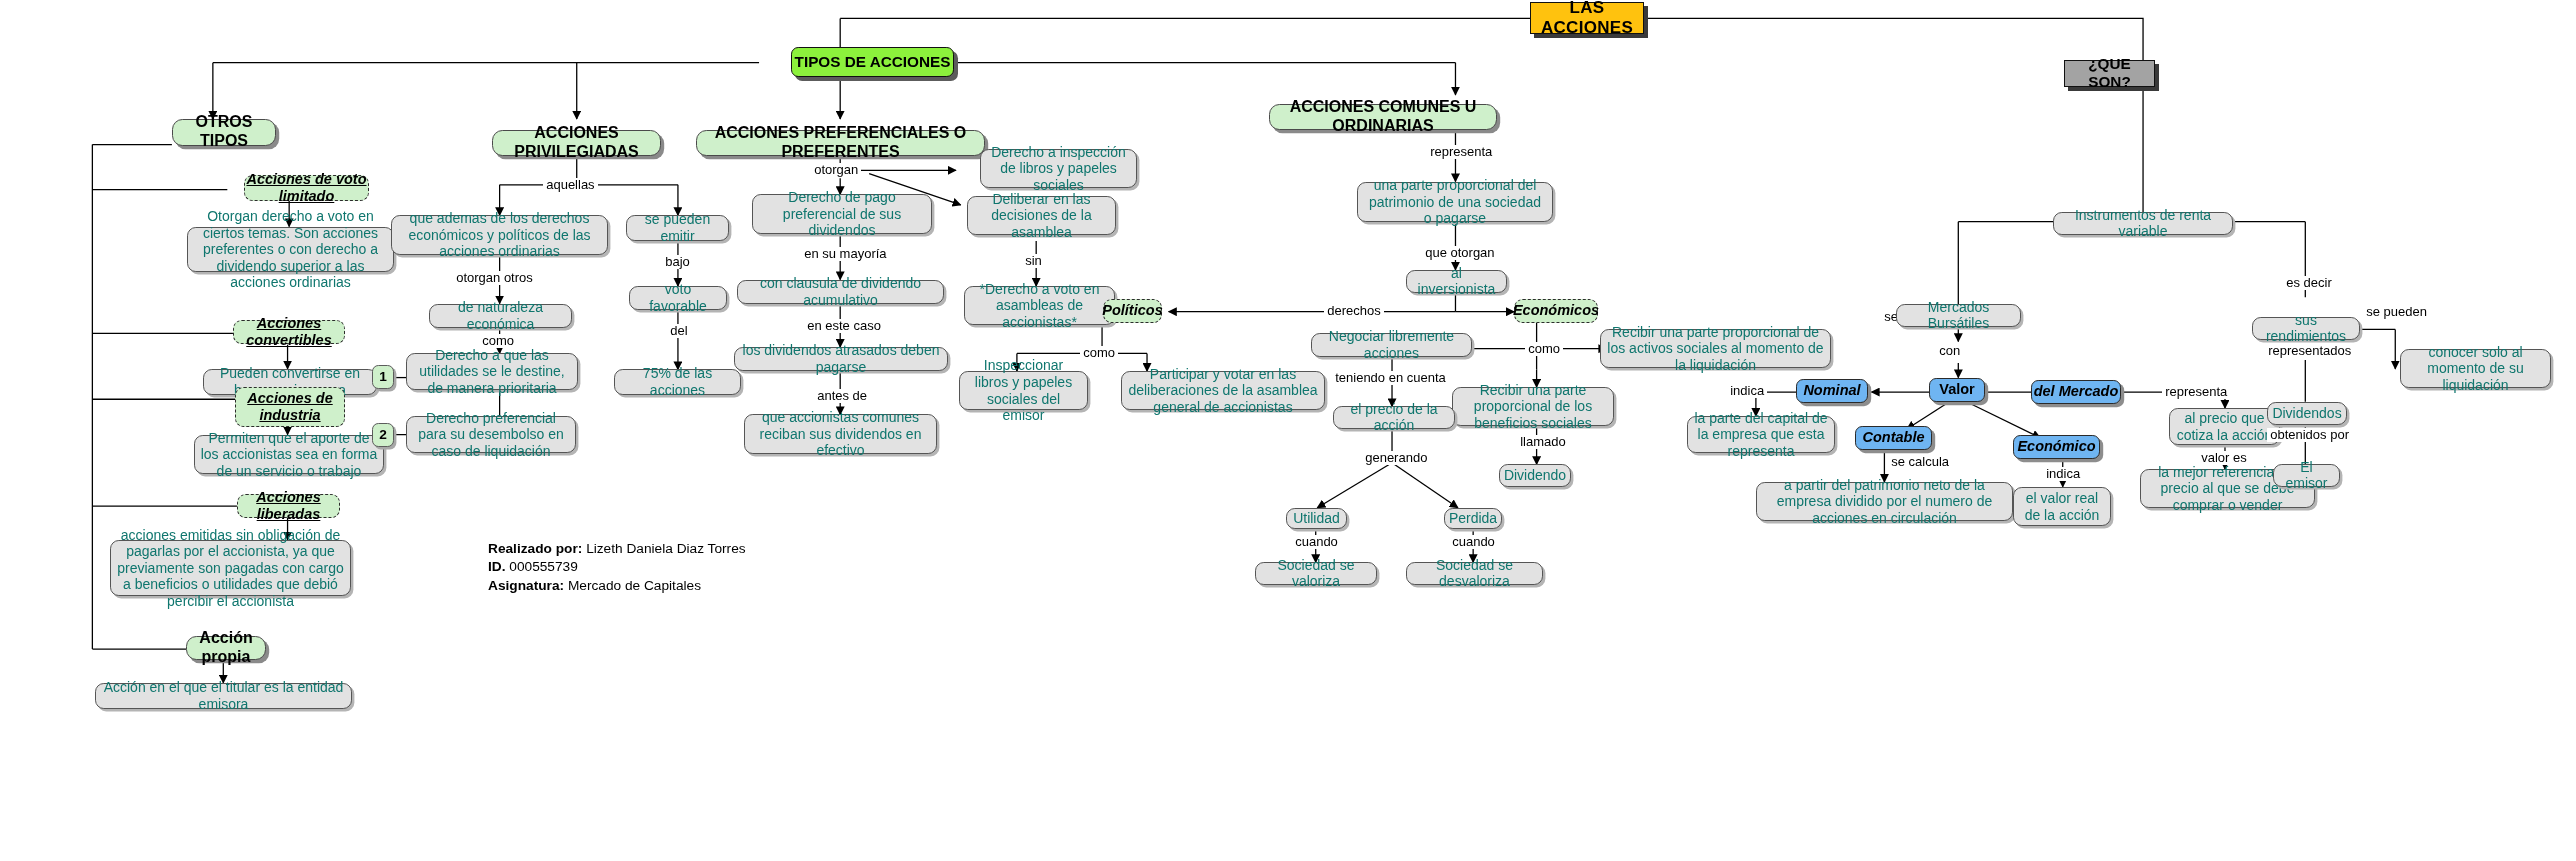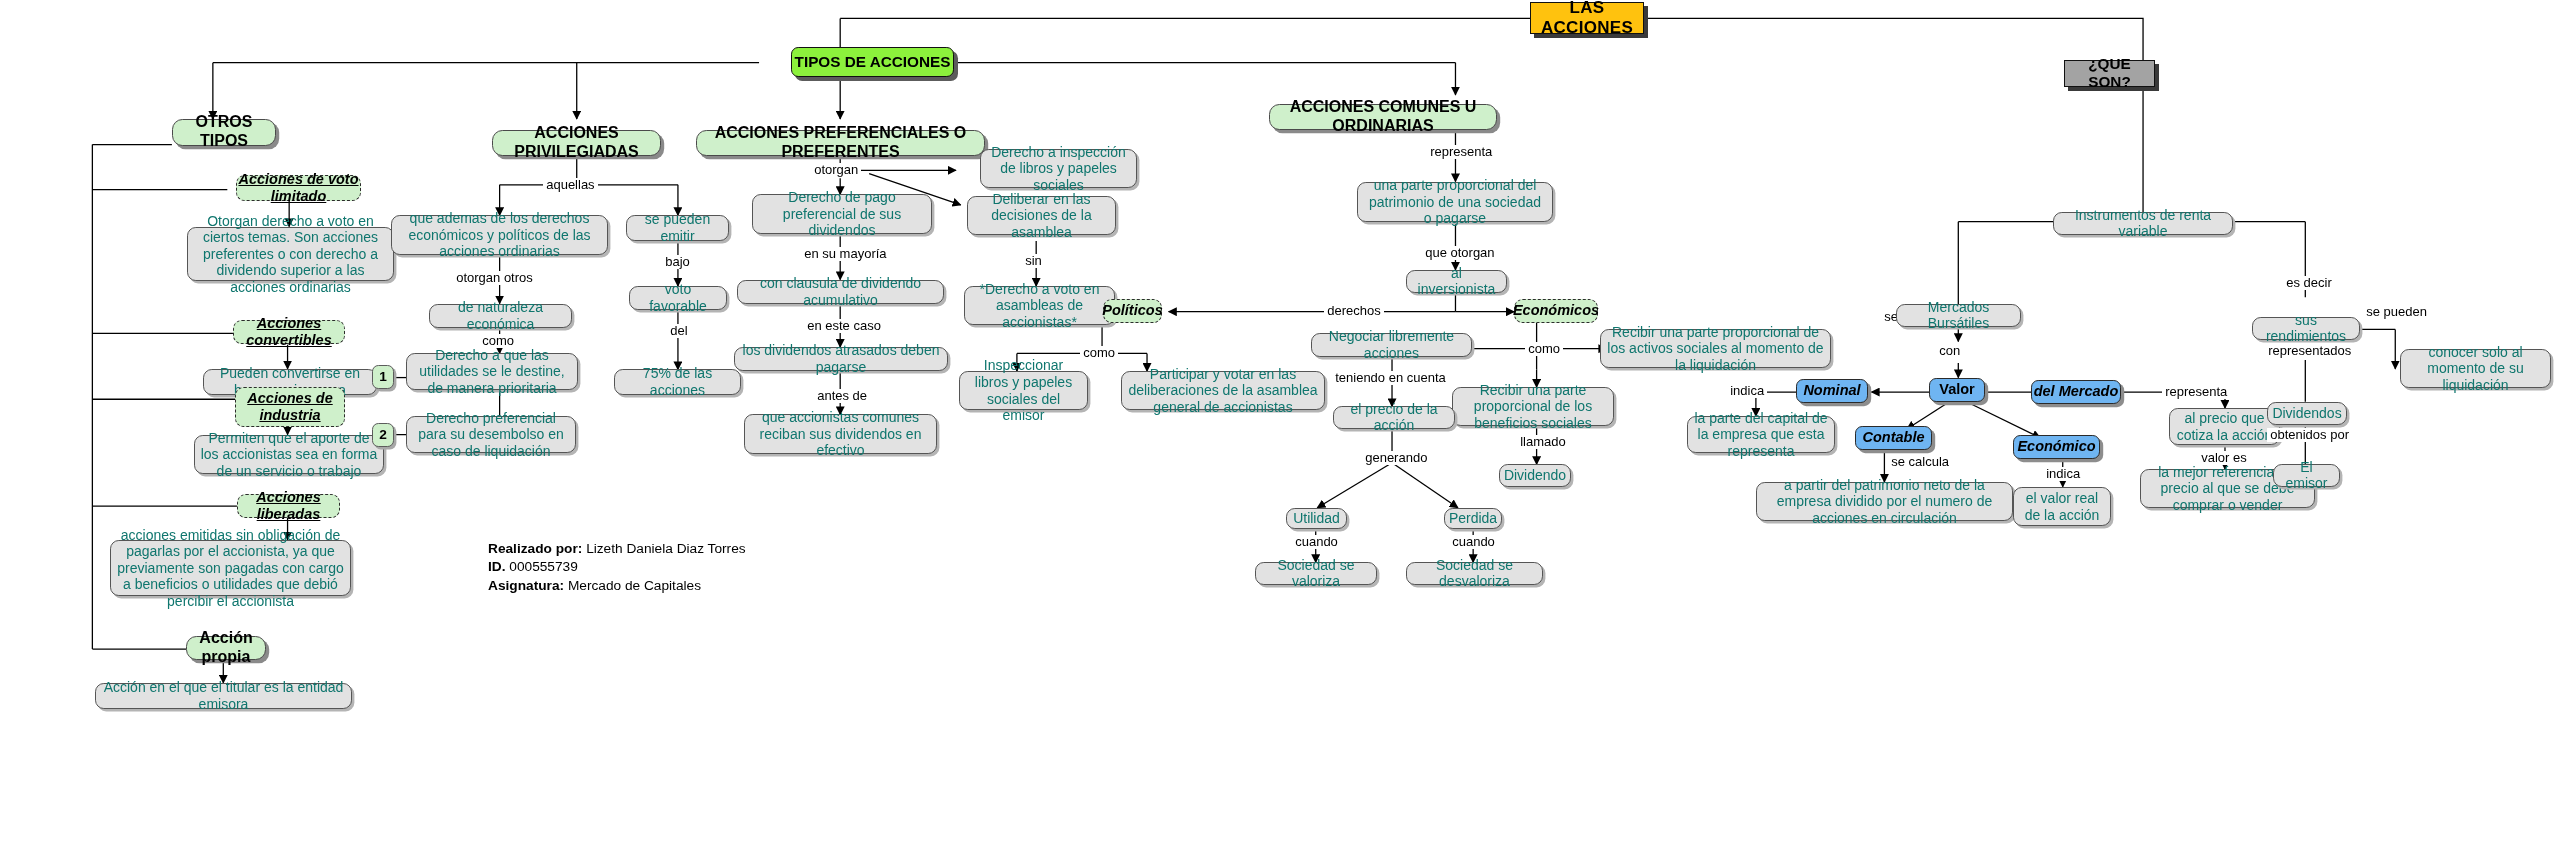--- a/index.html
+++ b/index.html
@@ -156,22 +156,22 @@
   </svg>
 
   <div class="node n-root" style="left:1530px;top:2.4px;width:114px;height:32px;">LAS ACCIONES</div>
 
   <div class="node n-green" style="left:759px;top:47px;width:163px;height:30px;margin-left:32px;">TIPOS DE ACCIONES</div>
 
   <div class="node n-blue-sq" style="left:2064px;top:60px;width:91px;height:26.5px;">¿QUE SON?</div>
 
   <div class="node n-pale" style="left:172px;top:119px;width:104px;height:26.5px;">OTROS TIPOS</div>
 
-  <div class="node n-dash" style="left:236px;top:175px;width:125px;height:26px;">Acciones de voto limitado</div>
-  <div class="node n-grey" style="left:187px;top:227px;width:207px;height:54px;">Otorgan derecho a voto en ciertos temas. Son acciones preferentes o con derecho a dividendo superior a las acciones ordinarias</div>
+  <div class="node n-dash" style="left:244px;top:175px;width:125px;height:26px;">Acciones de voto limitado</div>
+  <div class="node n-grey" style="left:187px;top:227px;width:207px;height:45px;">Otorgan derecho a voto en ciertos temas. Son acciones preferentes o con derecho a dividendo superior a las acciones ordinarias</div>
 
   <div class="node n-dash" style="left:233px;top:320px;width:112px;height:24px;">Acciones convertibles</div>
   <div class="node n-grey" style="left:203px;top:369px;width:174px;height:26px;">Pueden convertirse en bonos y viceversa</div>
 
   <div class="node n-dash" style="left:235px;top:387px;width:110px;height:40px;">Acciones de industria</div>
   <div class="node n-grey" style="left:194px;top:435px;width:190px;height:39px;">Permiten que el aporte de los accionistas sea en forma de un servicio o trabajo</div>
 
   <div class="node n-dash" style="left:237px;top:494px;width:103px;height:24px;">Acciones liberadas</div>
   <div class="node n-grey" style="left:110px;top:540px;width:241px;height:56px;">acciones emitidas sin obligación de pagarlas por el accionista, ya que previamente son pagadas con cargo a beneficios o utilidades que debió percibir el accionista</div>
 

